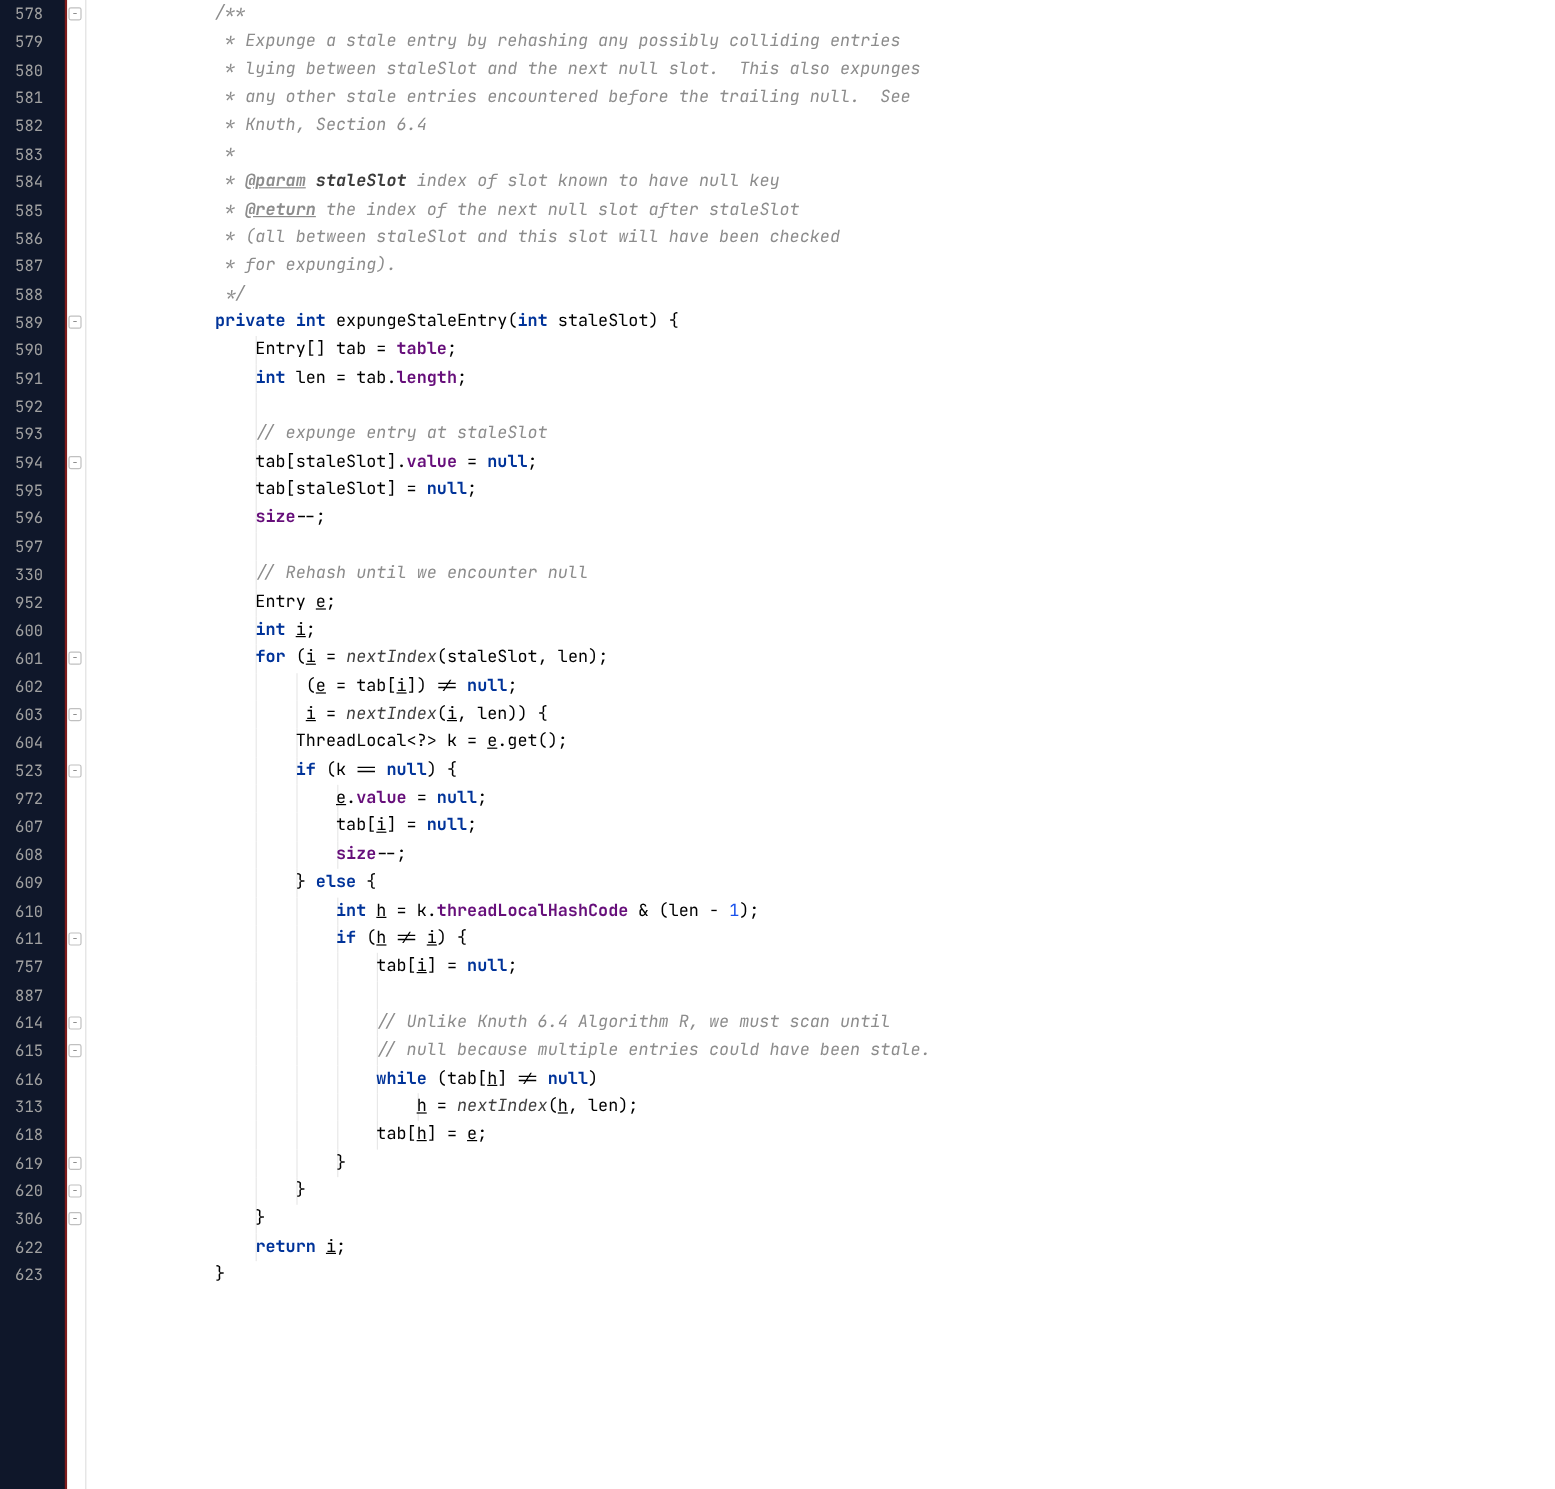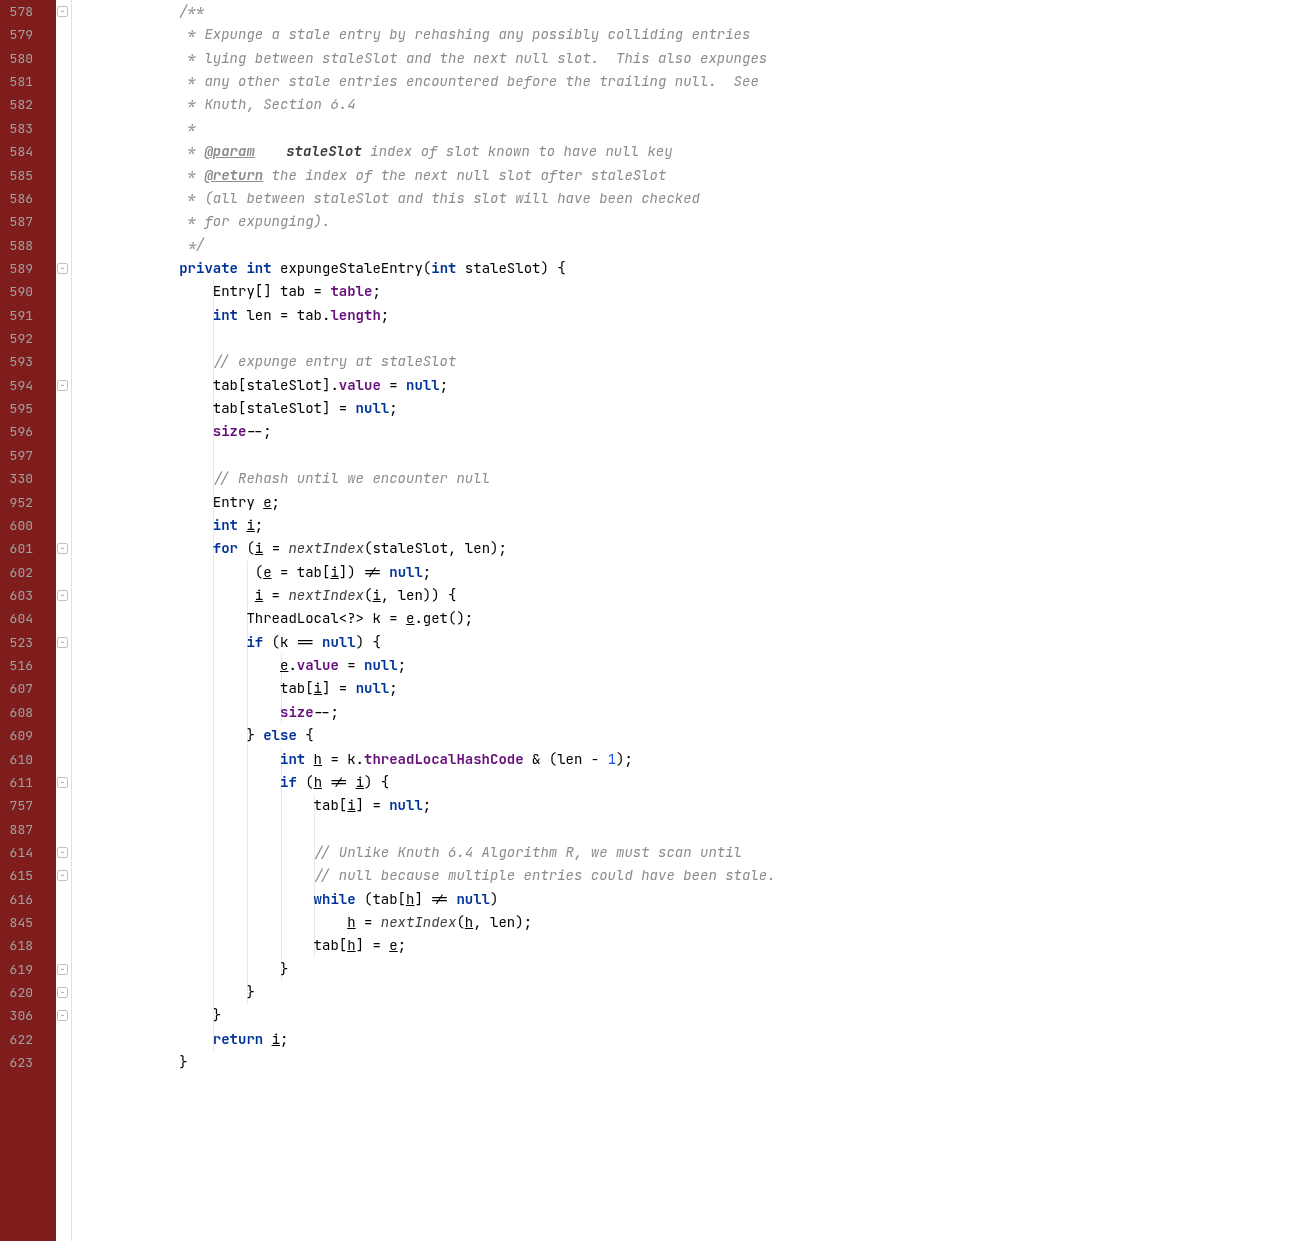--- a/index.html
+++ b/index.html
@@ -11,22 +11,22 @@
     color: #000000;
     overflow: hidden;
   }
   .editor {
     display: flex;
     height: 100vh;
     width: 100%;
   }
   .gutter {
     width: 56px;
-    background: #7f1d1d;
-    border-right: 5px solid #7f1d1d;
+    background: #0f172a;
+    border-right: 2px solid #7f1d1d;
     padding-top: 0;
     flex-shrink: 0;
   }
   .ln {
     height: 23.36px;
     text-align: right;
     padding-right: 18px;
     color: #a0a0a0;
     font-size: 13px;
     user-select: none;
@@ -65,21 +65,21 @@
   .indent-guide {
     border-left: 1px solid #e8e8e8;
     position: absolute;
     top: 0;
     bottom: 0;
     width: 1px;
   }
   .txt { position: relative; z-index: 1; }
   .c-comment { color: #8c8c8c; font-style: italic; }
   .c-doctag { color: #8c8c8c; font-style: italic; text-decoration: underline; font-weight: 700; }
-  .c-docparam { color: #3c3c3c; font-style: italic; font-weight: 700; margin-left: 23px; }
+  .c-docparam { color: #3c3c3c; font-style: italic; font-weight: 700; }
   .c-keyword { color: #003399; font-weight: 700; }
   .c-field { color: #660e7a; font-weight: 700; }
   .c-method { font-style: italic; color: #404040; }
   .c-number { color: #1750eb; }
   .c-default { color: #000000; }
   .c-uvar { text-decoration: underline; }
   .left-margin {
     width: 38px;
     background: #ffffff;
     flex-shrink: 0;
@@ -111,32 +111,32 @@
       <div class="ln">596</div>
       <div class="ln">597</div>
       <div class="ln">330</div>
       <div class="ln">952</div>
       <div class="ln">600</div>
       <div class="ln">601</div>
       <div class="ln">602</div>
       <div class="ln">603</div>
       <div class="ln">604</div>
       <div class="ln">523</div>
-      <div class="ln">516</div>
+      <div class="ln">972</div>
       <div class="ln">607</div>
       <div class="ln">608</div>
       <div class="ln">609</div>
       <div class="ln">610</div>
       <div class="ln">611</div>
       <div class="ln">757</div>
       <div class="ln">887</div>
       <div class="ln">614</div>
       <div class="ln">615</div>
       <div class="ln">616</div>
-      <div class="ln">845</div>
+      <div class="ln">313</div>
       <div class="ln">618</div>
       <div class="ln">619</div>
       <div class="ln">620</div>
       <div class="ln">306</div>
       <div class="ln">622</div>
       <div class="ln">623</div>
     </div>
   <div class="fold-col" id="foldcol">
       <div class="fold-marker" style="top: 6px;">−</div>
       <div class="fold-marker" style="top: 262.96px;">−</div>

